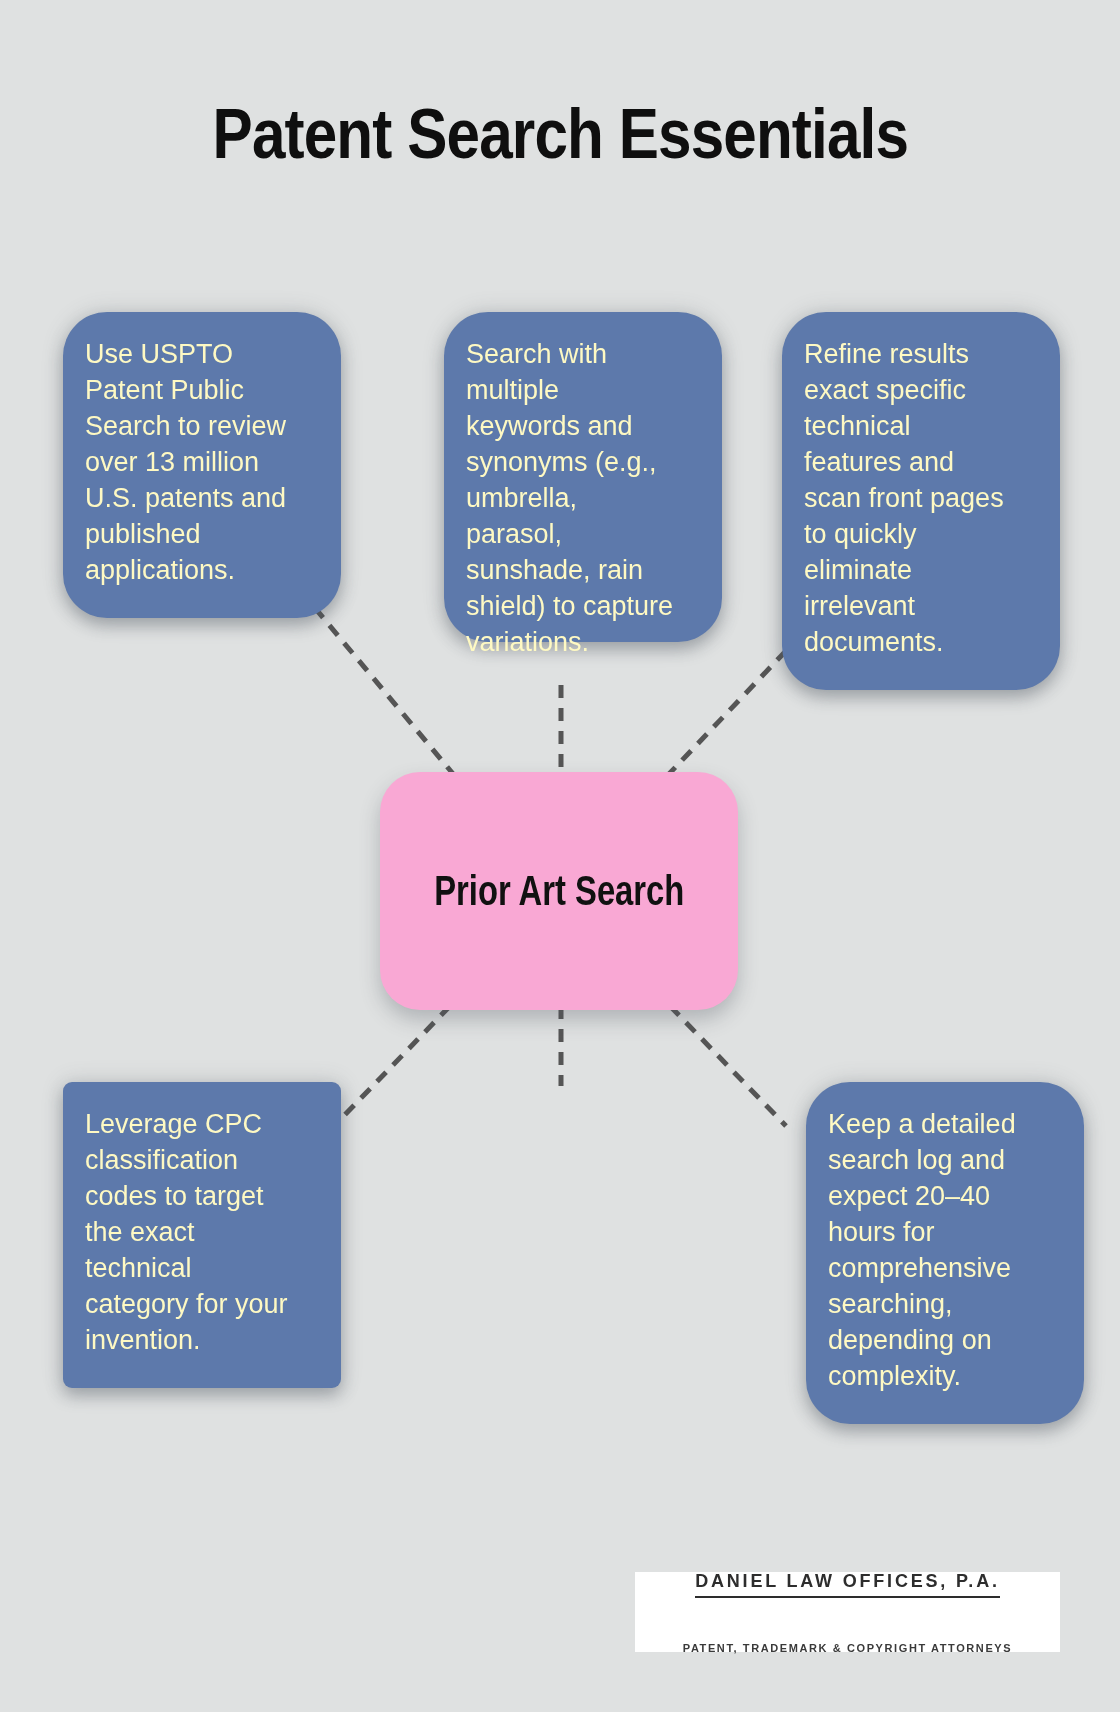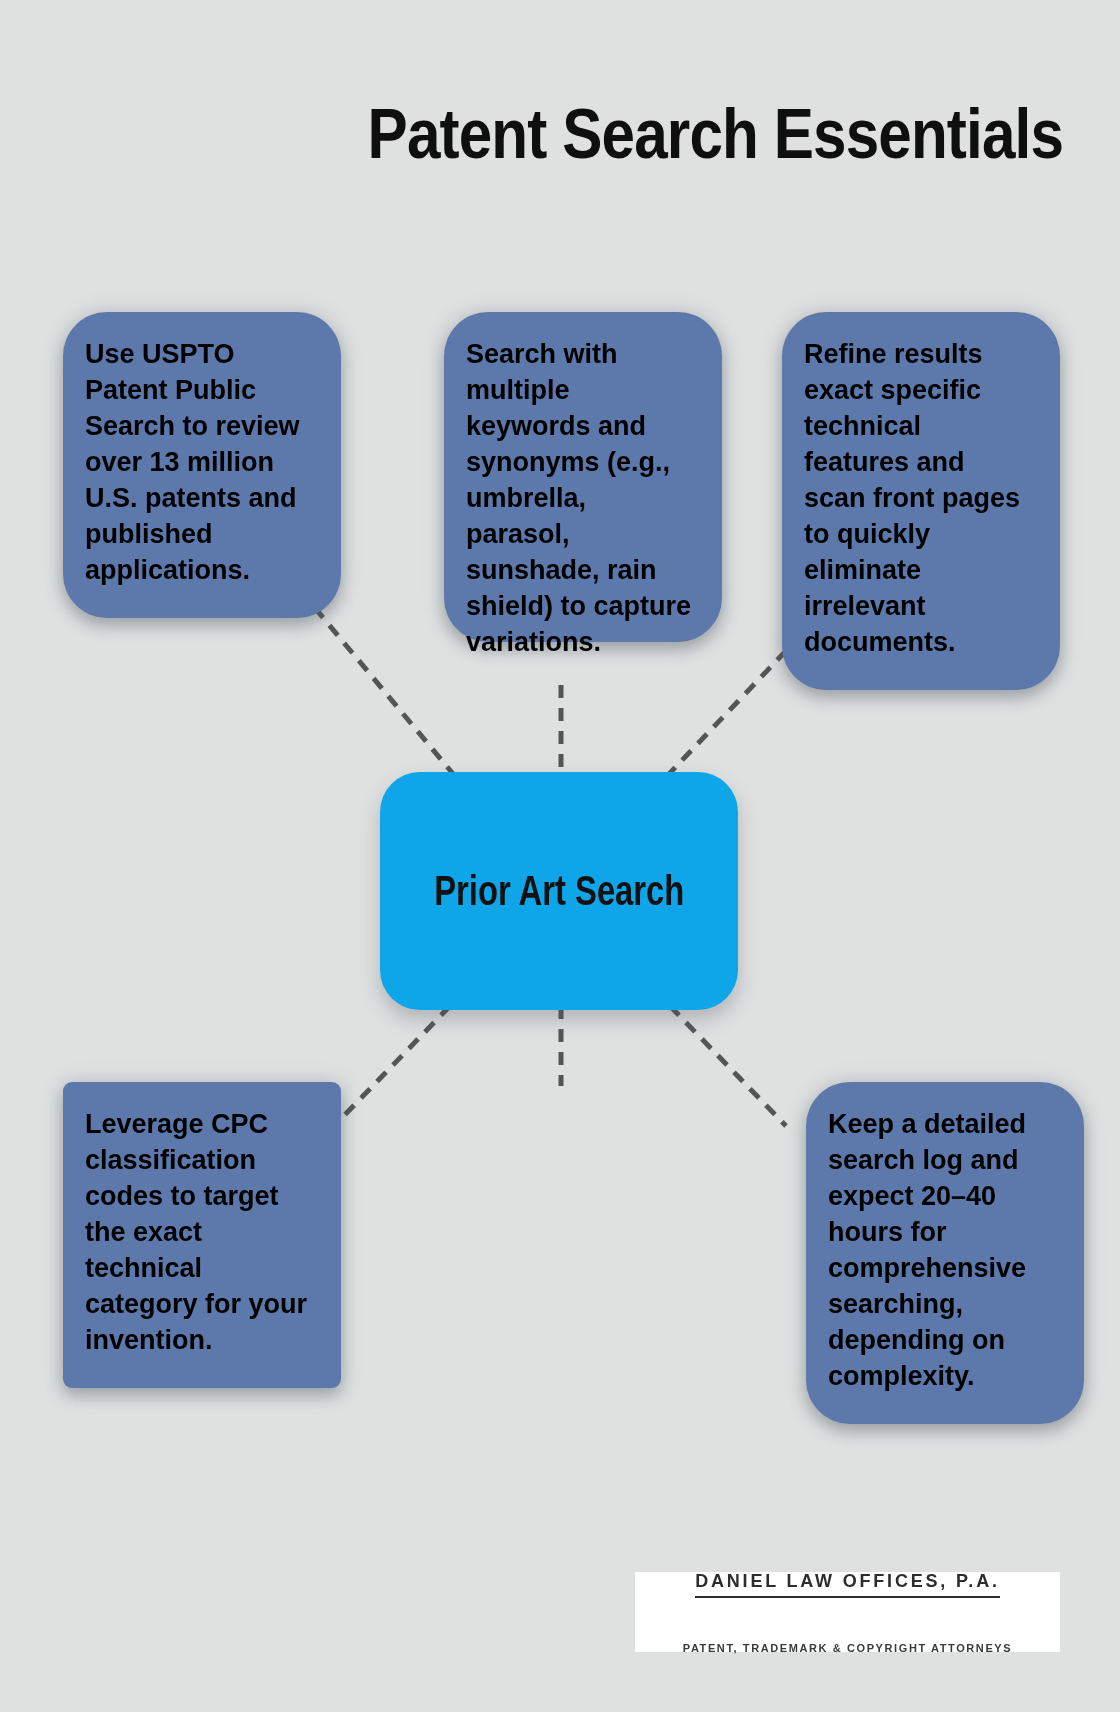--- a/index.html
+++ b/index.html
@@ -5,42 +5,41 @@
   html,body{margin:0;padding:0;}
   .canvas{
     position:relative;
     width:1120px;height:1712px;
     background:#dfe1e1;
     font-family:"Liberation Sans", sans-serif;
     overflow:hidden;
   }
   .title{
     position:absolute;top:98px;left:0;width:1120px;
-    text-align:right;
+    text-align:center;
     font-size:70px;line-height:72px;font-weight:700;color:#0f0f0f;
     letter-spacing:-1px;
   }
   .title .squeeze{display:inline-block;transform:scaleX(0.86);transform-origin:center;}
   .connectors{position:absolute;left:0;top:0;z-index:1;}
   .node{
     position:absolute;z-index:2;
     background:#5d79ab;
     border-radius:44px;
     box-shadow:0 8px 16px rgba(80,88,96,0.38), 0 0 22px rgba(80,88,96,0.20);
-    color:#000000;
+    color:#fef9c3;
     font-size:27px;line-height:36px;
     padding:24px 22px;
     box-sizing:border-box;
-    font-weight:bold;
   }
   .node .node-text{white-space:pre-line;}
   .center-node{
     position:absolute;z-index:3;
     left:380px;top:772px;width:358px;height:238px;
-    background:#0ea5e9;
+    background:#f9a8d4;
     border-radius:40px;
     box-shadow:0 10px 20px rgba(80,88,96,0.32);
     display:flex;align-items:center;justify-content:center;
   }
   .center-label{
     font-size:42px;font-weight:700;color:#111111;
     transform:scaleX(0.78);transform-origin:center;white-space:nowrap;
   }
   .logo-card{
     position:absolute;z-index:2;

